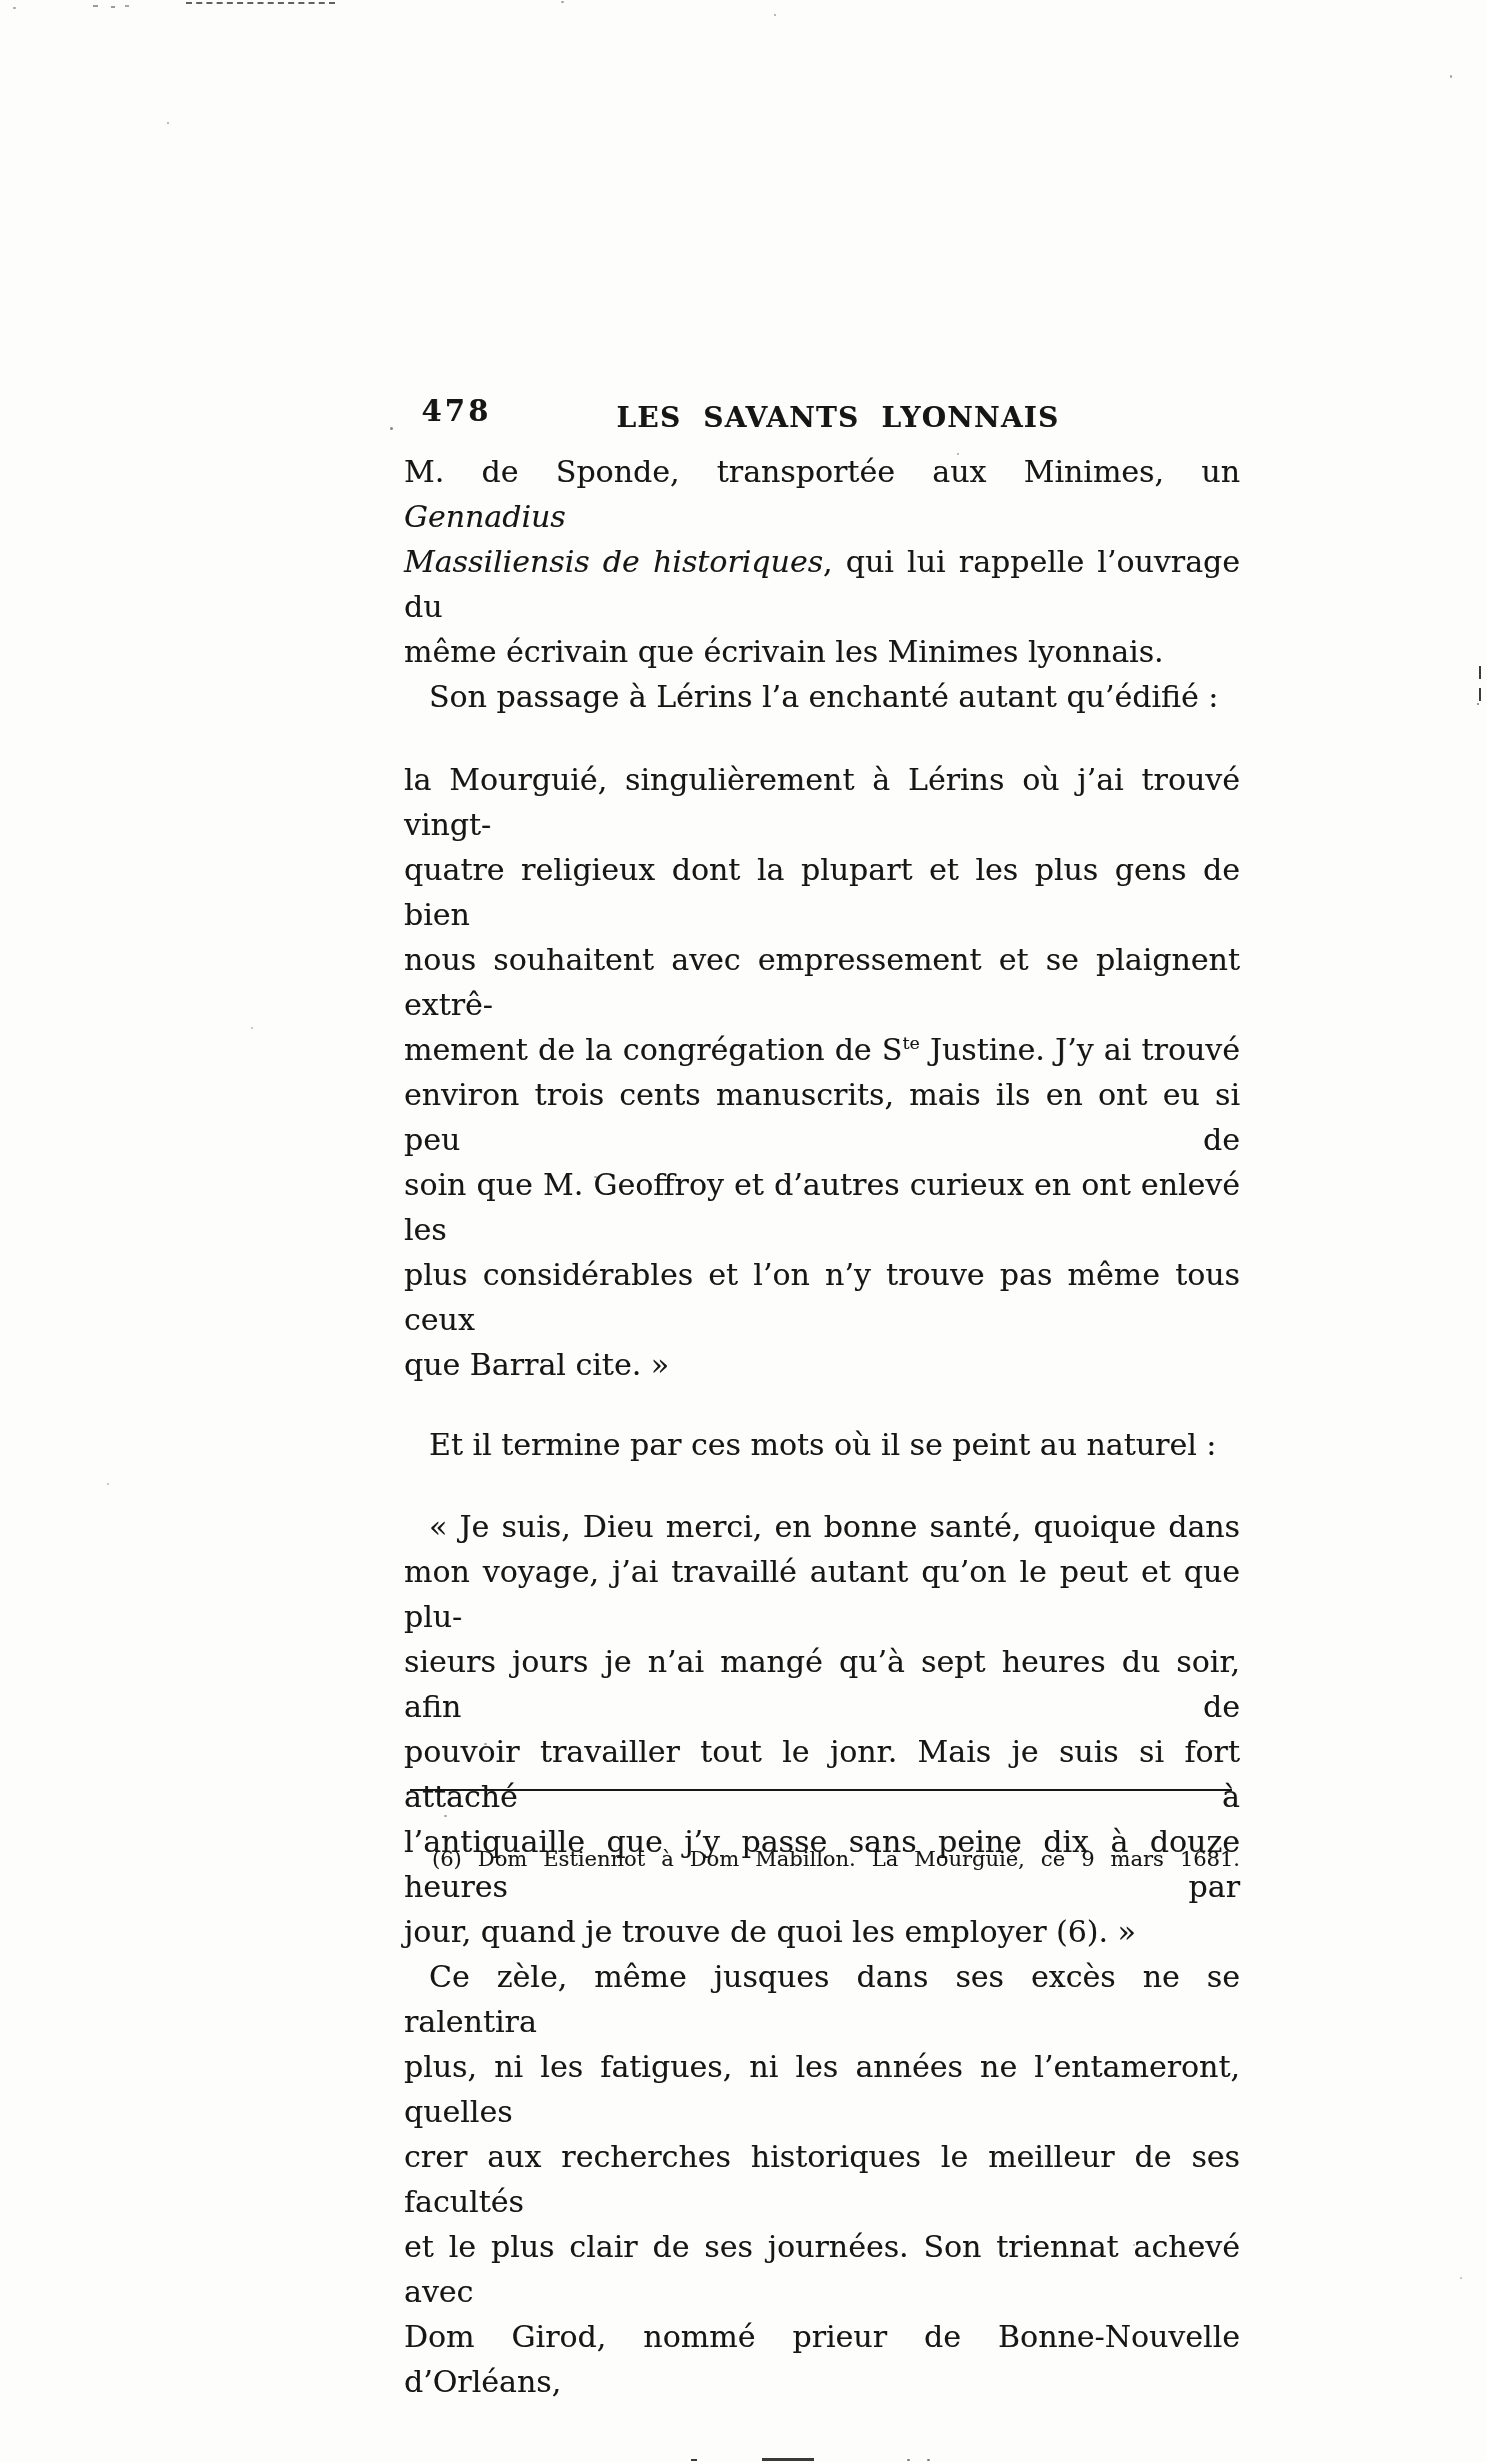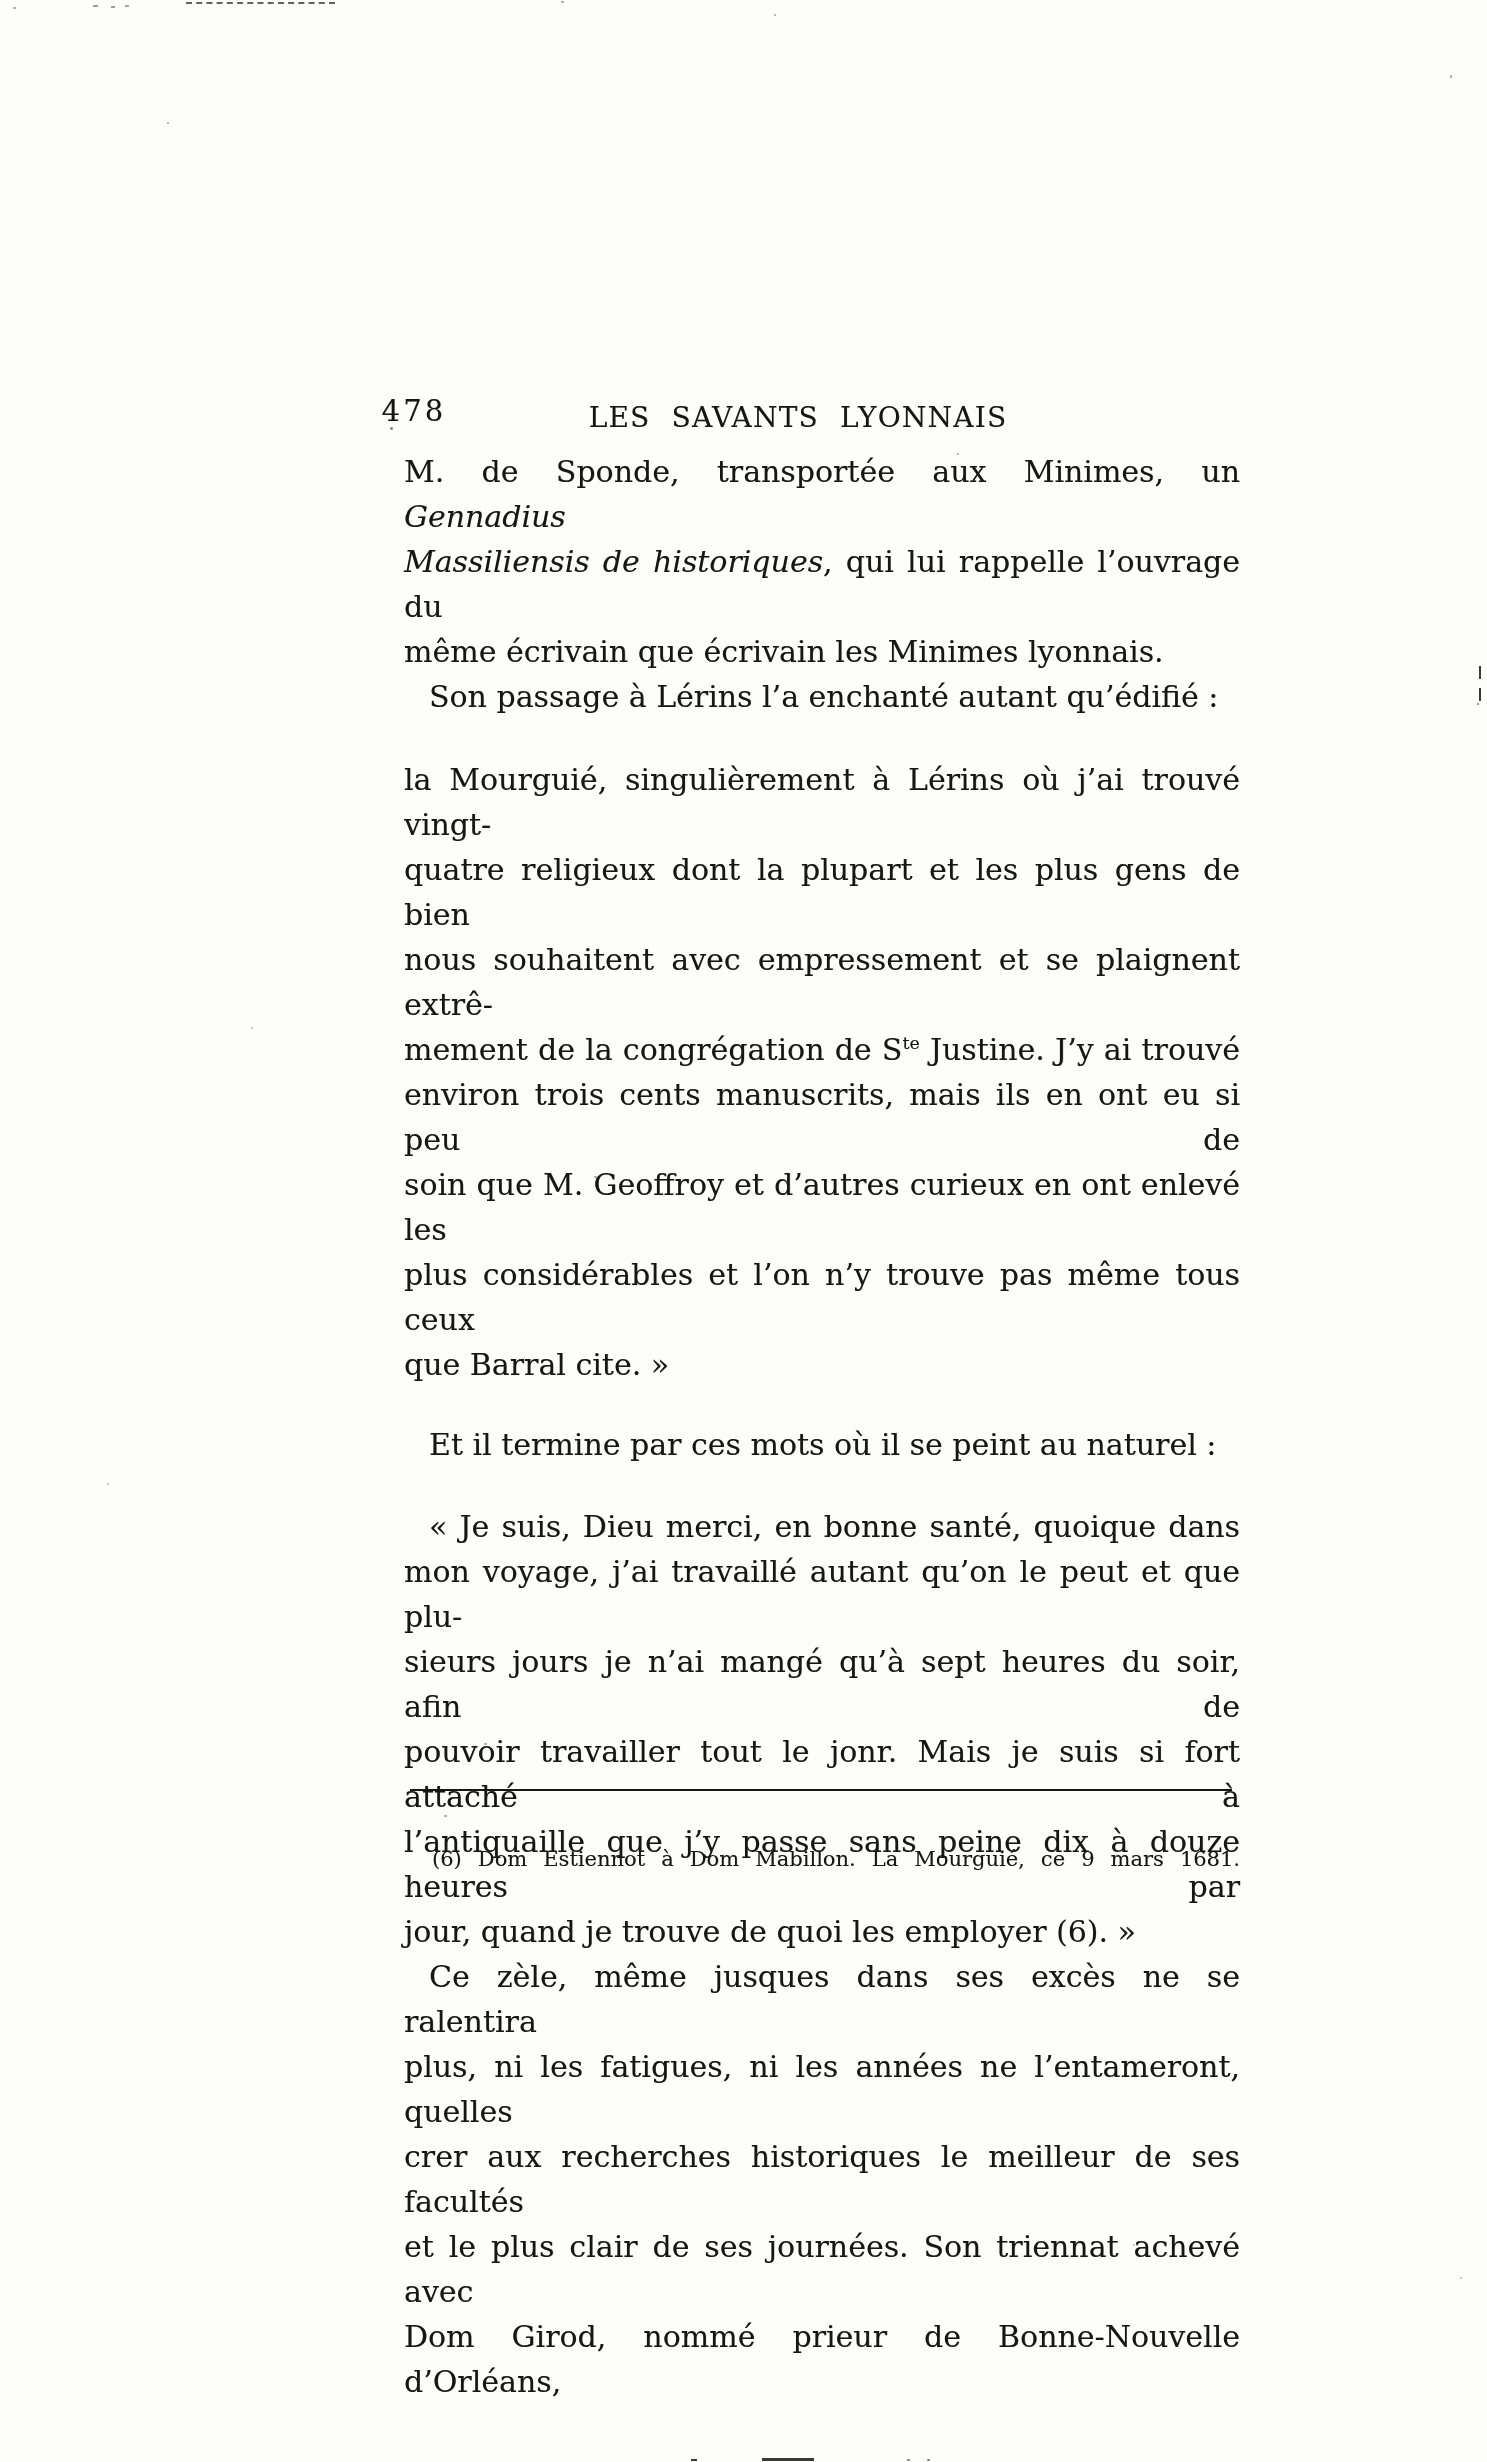--- a/index.html
+++ b/index.html
@@ -8,21 +8,21 @@
     width: 1487px;
     height: 2462px;
     background: #fdfdfc;
     font-family: "DejaVu Serif", serif;
     color: #161616;
     overflow: hidden;
     text-shadow: 0.3px 0.3px 0 rgba(25,25,25,0.35);
   }
 
   
-  .header-row { position: absolute; left: 380px; top: 392px; width: 836px; height: 47px; }
+  .header-row { position: absolute; left: 420px; top: 392px; width: 836px; height: 47px; font-weight: bold; }
   .page-number {
     position: absolute; left: 1.6px; top: 1.6px;
     font-size: 29px; letter-spacing: 3.1px;
   }
   .running-title {
     position: absolute; left: 0; top: 9.4px; width: 100%;
     text-align: center; font-size: 28px;
     letter-spacing: 1.2px; word-spacing: 11px;
   }
 

